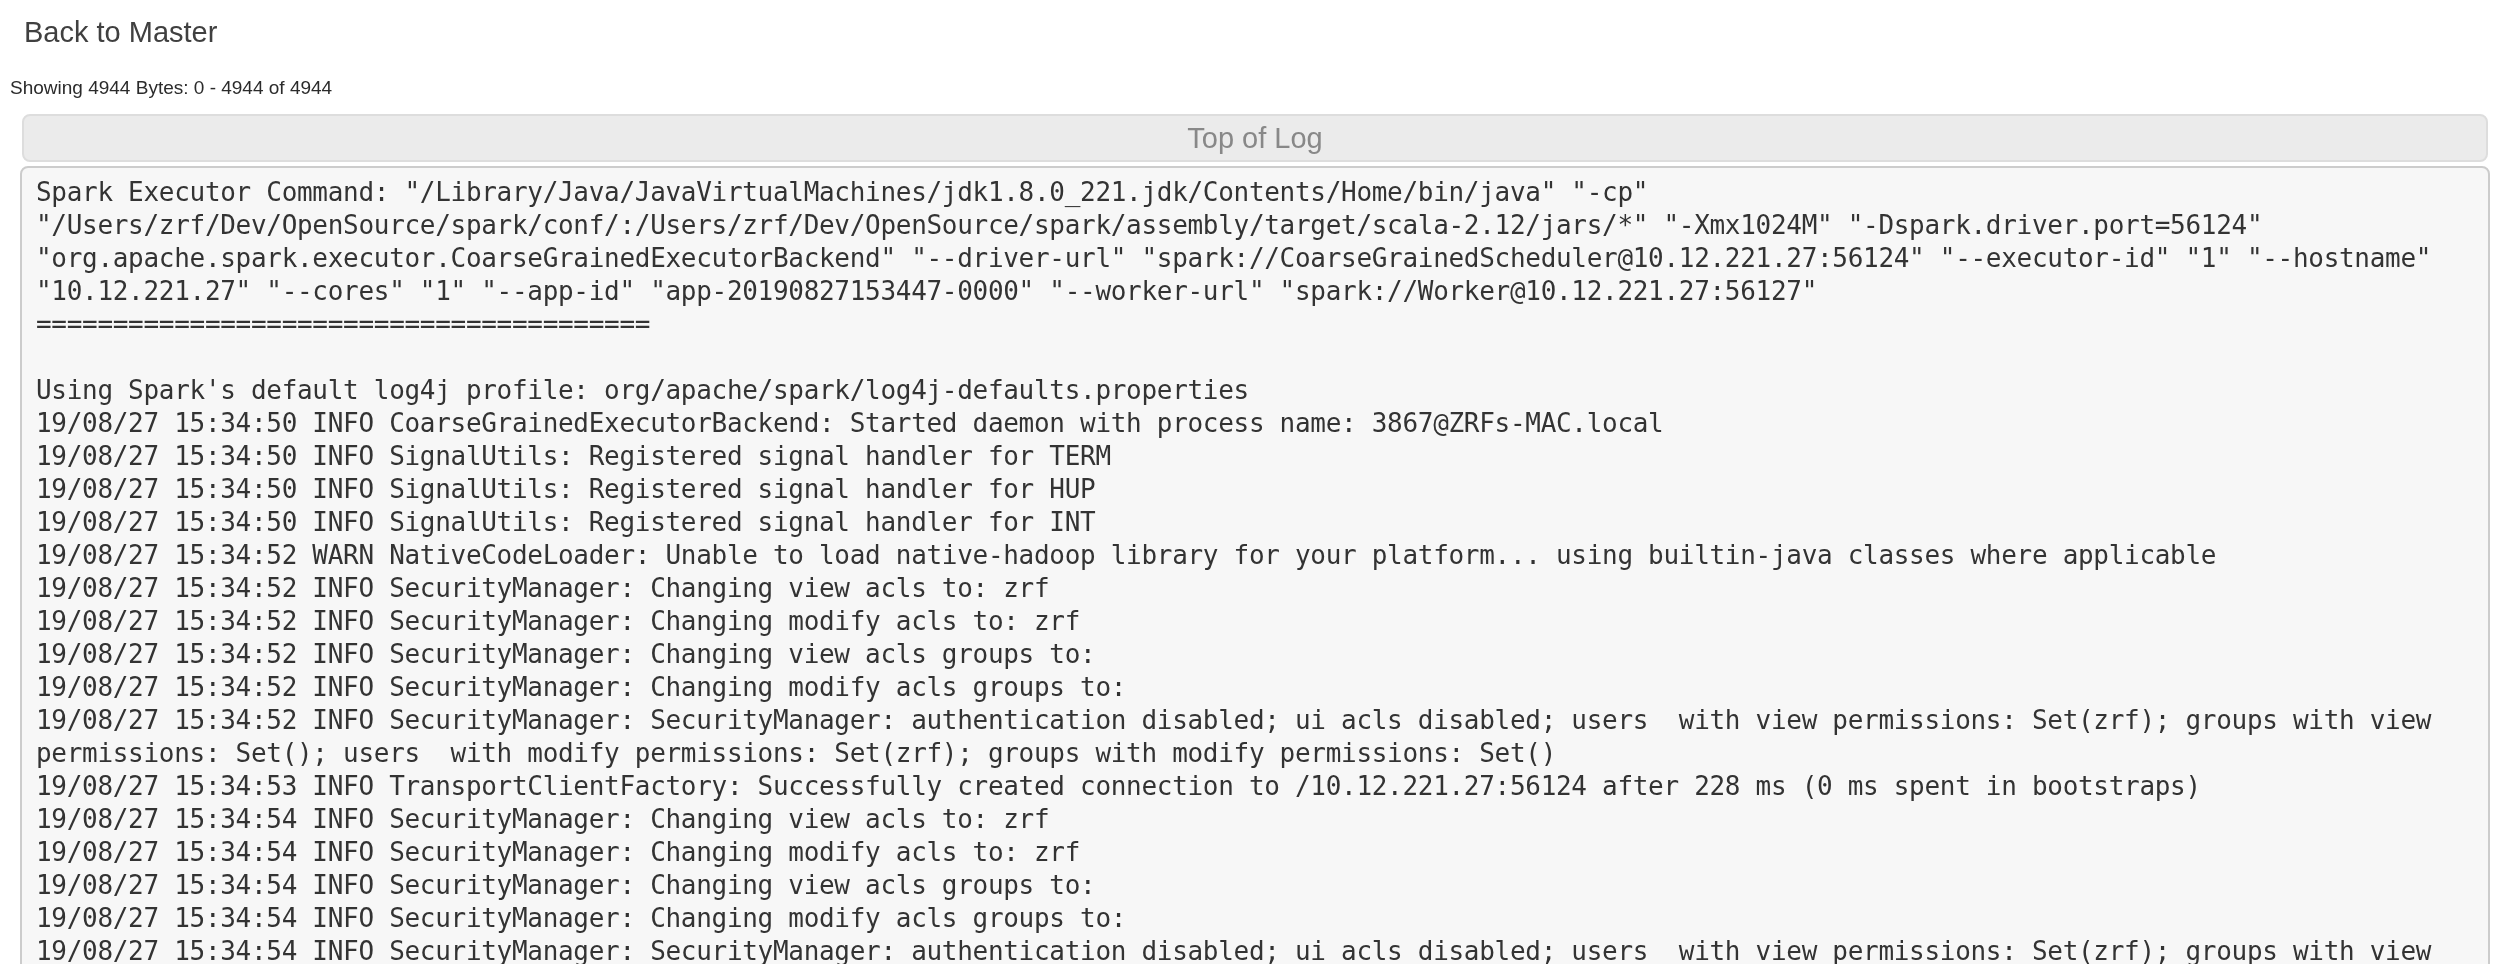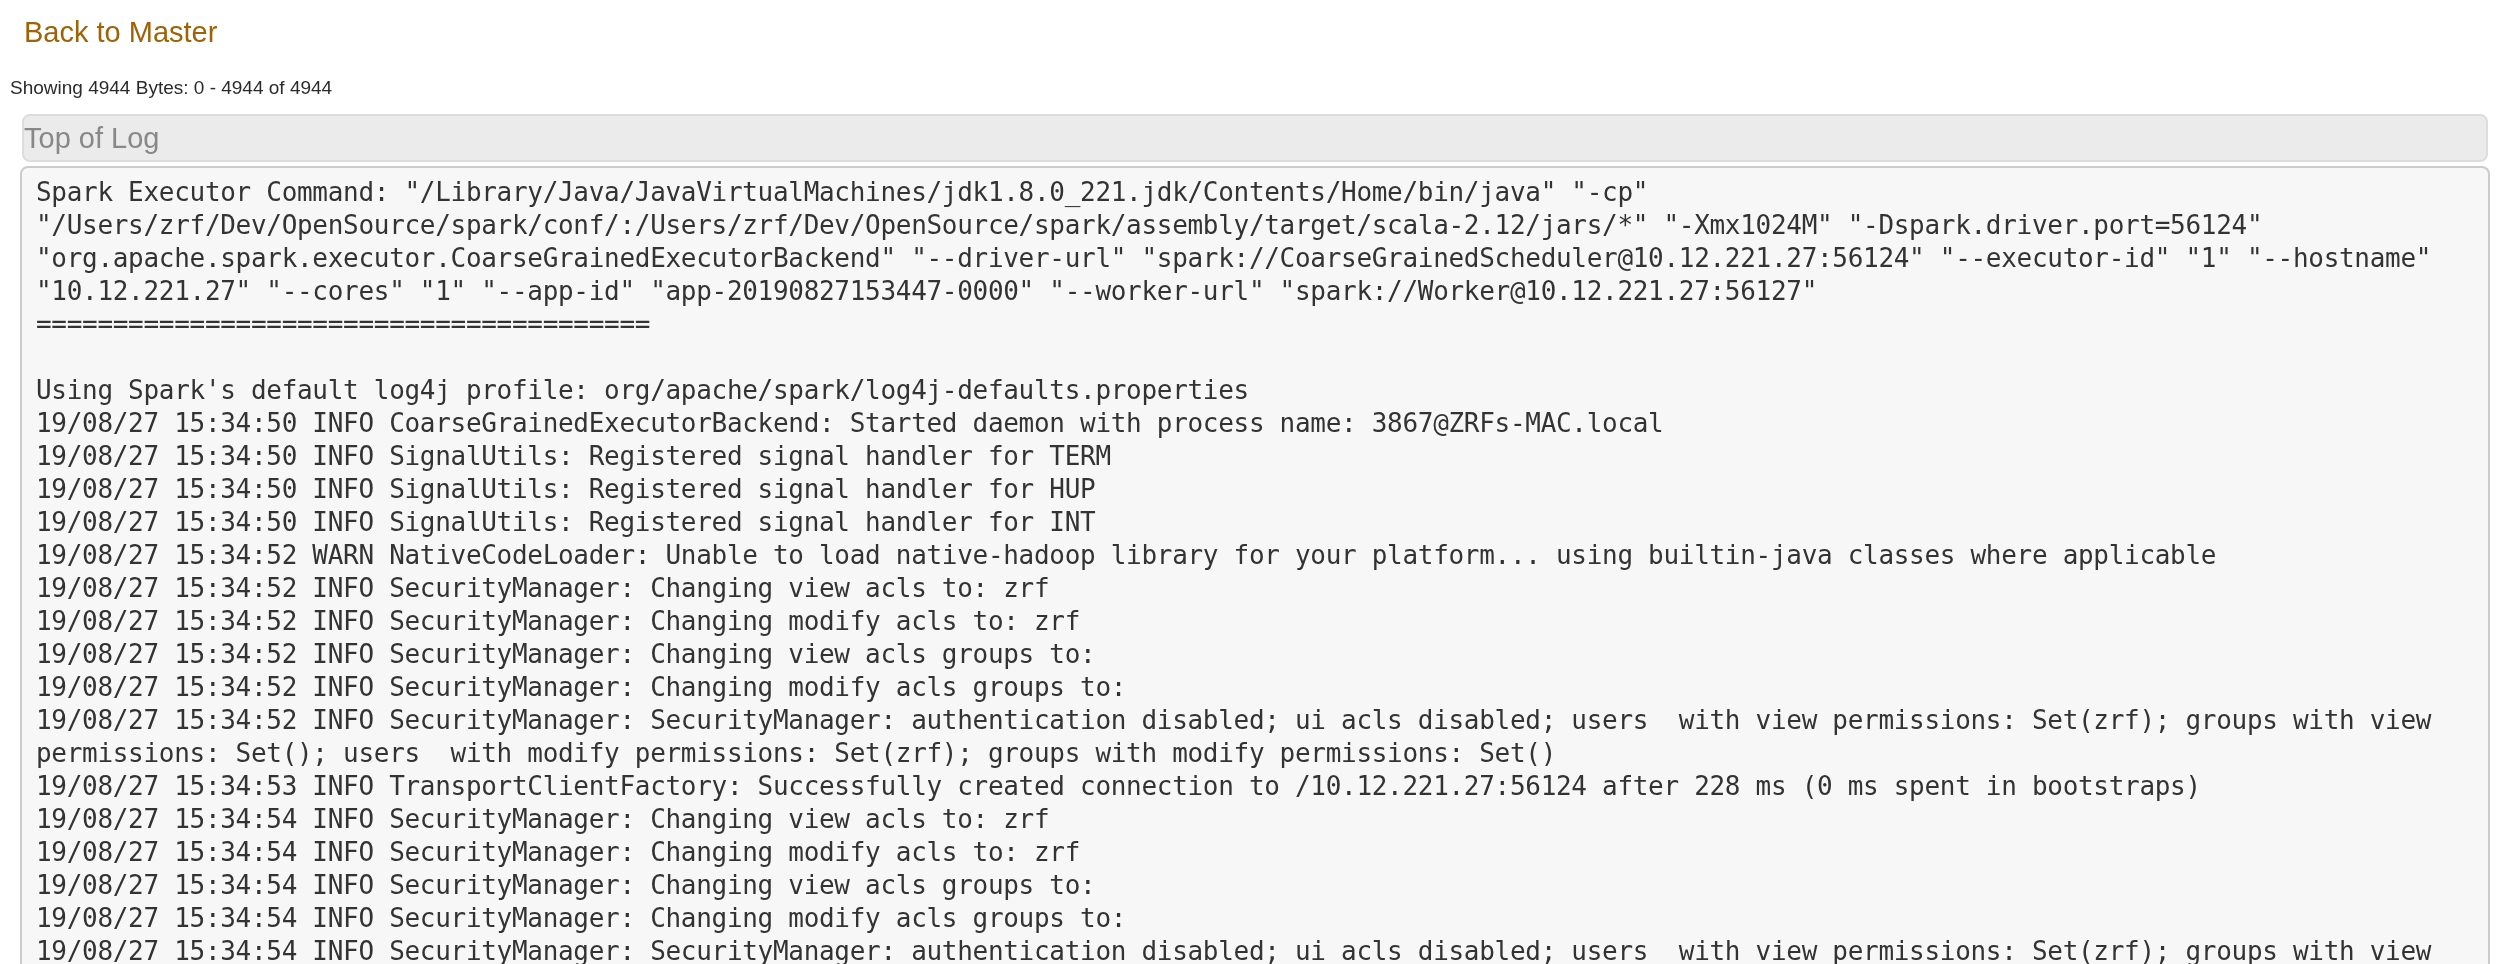--- a/index.html
+++ b/index.html
@@ -9,37 +9,38 @@
     overflow: hidden;
     background: #ffffff;
     font-family: "Liberation Sans", sans-serif;
     color: #333333;
   }
   .back-link {
     display: inline-block;
     margin: 14px 0 0 24px;
     font-size: 29px;
     line-height: 36px;
-    color: #a16207;
+    color: #404040;
     text-decoration: none;
     cursor: pointer;
   }
   .byte-range {
     margin: 20px 0 0 10px;
     font-size: 19px;
     line-height: 36px;
     color: #2b2b2b;
   }
   .log-header {
     margin: 8px 22px 0 22px;
     height: 48px;
     line-height: 44px;
     background: #ebebeb;
     border: 2px solid #dddddd;
     border-radius: 8px;
+    text-align: center;
     font-size: 29px;
     color: #888888;
   }
   .log-box {
     margin: 4px 20px 0 20px;
     min-height: 800px;
     background: #f7f7f7;
     border: 2px solid #cccccc;
     border-radius: 8px;
     padding: 8px 14px 14px 14px;

